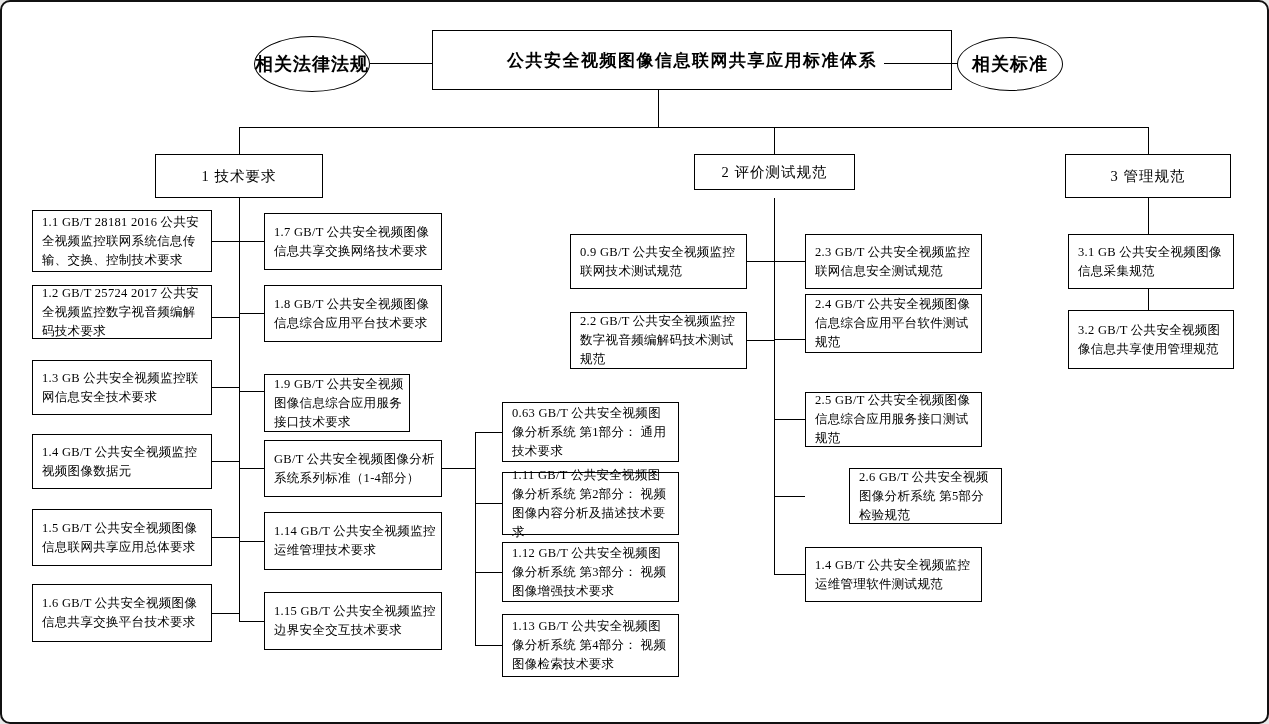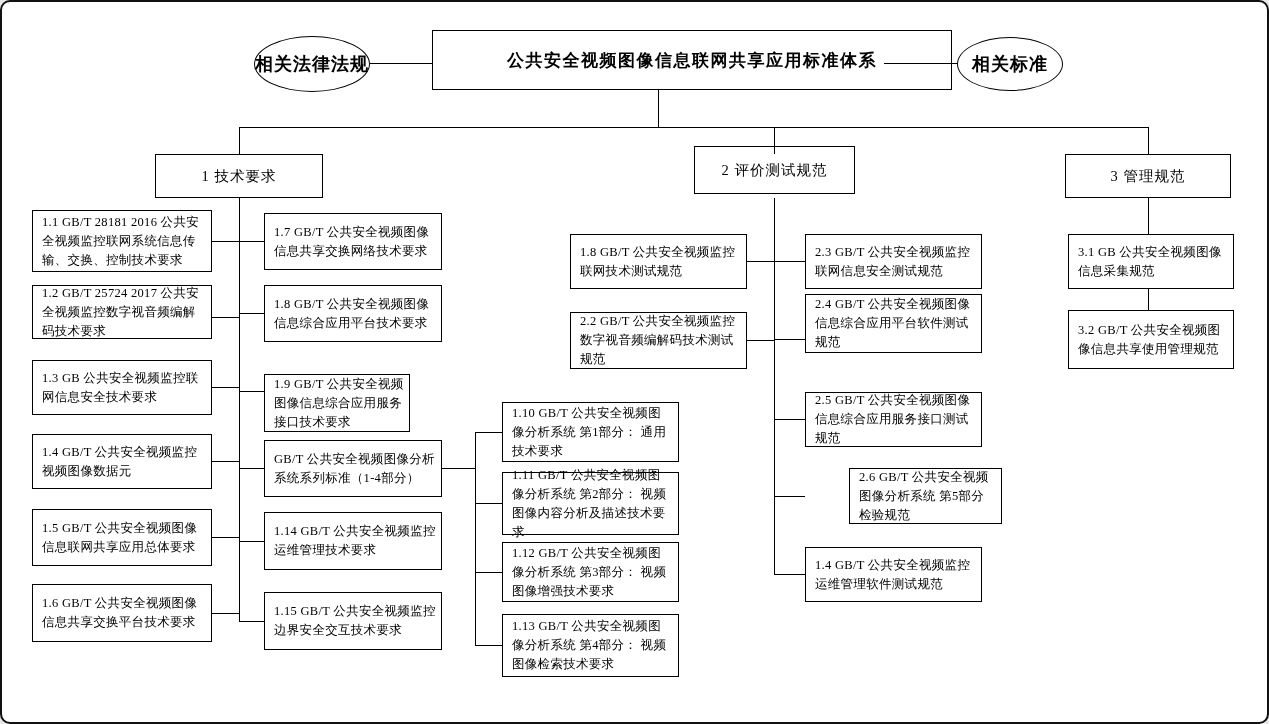--- a/index.html
+++ b/index.html
@@ -59,43 +59,43 @@
 </head>
 <body>
 
 <div class="canvas">
 
   <div class="ellipse" style="left:252px;top:34px;width:116px;height:56px">相关法律法规</div>
   <div class="title" style="left:430px;top:28px;width:520px;height:60px">公共安全视频图像信息联网共享应用标准体系</div>
   <div class="ellipse" style="left:955px;top:35px;width:106px;height:54px">相关标准</div>
 
   <div class="hdr" style="left:153px;top:152px;width:168px;height:44px">1 技术要求</div>
-  <div class="hdr" style="left:692px;top:144px;width:161px;height:48px">2 评价测试规范</div>
+  <div class="hdr" style="left:692px;top:152px;width:161px;height:36px">2 评价测试规范</div>
   <div class="hdr" style="left:1063px;top:152px;width:166px;height:44px">3 管理规范</div>
 
   <div class="node" style="left:30px;top:208px;width:180px;height:62px">1.1 GB/T 28181 2016 公共安全视频监控联网系统信息传输、交换、控制技术要求</div>
   <div class="node" style="left:30px;top:283px;width:180px;height:54px">1.2 GB/T 25724 2017 公共安全视频监控数字视音频编解码技术要求</div>
   <div class="node" style="left:30px;top:358px;width:180px;height:55px">1.3 GB 公共安全视频监控联网信息安全技术要求</div>
   <div class="node" style="left:30px;top:432px;width:180px;height:55px">1.4 GB/T 公共安全视频监控视频图像数据元</div>
   <div class="node" style="left:30px;top:507px;width:180px;height:57px">1.5 GB/T 公共安全视频图像信息联网共享应用总体要求</div>
   <div class="node" style="left:30px;top:582px;width:180px;height:58px">1.6 GB/T 公共安全视频图像信息共享交换平台技术要求</div>
 
   <div class="node" style="left:262px;top:211px;width:178px;height:57px">1.7 GB/T 公共安全视频图像信息共享交换网络技术要求</div>
   <div class="node" style="left:262px;top:283px;width:178px;height:57px">1.8 GB/T 公共安全视频图像信息综合应用平台技术要求</div>
   <div class="node" style="left:262px;top:372px;width:146px;height:58px">1.9 GB/T 公共安全视频图像信息综合应用服务接口技术要求</div>
   <div class="node" style="left:262px;top:438px;width:178px;height:57px">GB/T 公共安全视频图像分析系统系列标准（1-4部分）</div>
   <div class="node" style="left:262px;top:510px;width:178px;height:58px">1.14 GB/T 公共安全视频监控运维管理技术要求</div>
   <div class="node" style="left:262px;top:590px;width:178px;height:58px">1.15 GB/T 公共安全视频监控边界安全交互技术要求</div>
 
-  <div class="node" style="left:500px;top:400px;width:177px;height:60px">1.10 GB/T 公共安全视频图像分析系统 第1部分： 通用技术要求</div>
+  <div class="node" style="left:500px;top:400px;width:177px;height:60px">0.63 GB/T 公共安全视频图像分析系统 第1部分： 通用技术要求</div>
   <div class="node" style="left:500px;top:470px;width:177px;height:63px">1.11 GB/T 公共安全视频图像分析系统 第2部分： 视频图像内容分析及描述技术要求</div>
   <div class="node" style="left:500px;top:540px;width:177px;height:60px">1.12 GB/T 公共安全视频图像分析系统 第3部分： 视频图像增强技术要求</div>
   <div class="node" style="left:500px;top:612px;width:177px;height:63px">1.13 GB/T 公共安全视频图像分析系统 第4部分： 视频图像检索技术要求</div>
 
-  <div class="node" style="left:568px;top:232px;width:177px;height:55px">1.8 GB/T 公共安全视频监控联网技术测试规范</div>
+  <div class="node" style="left:568px;top:232px;width:177px;height:55px">0.9 GB/T 公共安全视频监控联网技术测试规范</div>
   <div class="node" style="left:568px;top:310px;width:177px;height:57px">2.2 GB/T 公共安全视频监控数字视音频编解码技术测试规范</div>
 
   <div class="node" style="left:803px;top:232px;width:177px;height:55px">2.3 GB/T 公共安全视频监控联网信息安全测试规范</div>
   <div class="node" style="left:803px;top:292px;width:177px;height:59px">2.4 GB/T 公共安全视频图像信息综合应用平台软件测试规范</div>
   <div class="node" style="left:803px;top:390px;width:177px;height:55px">2.5 GB/T 公共安全视频图像信息综合应用服务接口测试规范</div>
   <div class="node" style="left:847px;top:466px;width:153px;height:56px">2.6 GB/T 公共安全视频图像分析系统 第5部分 检验规范</div>
   <div class="node" style="left:803px;top:545px;width:177px;height:55px">1.4 GB/T 公共安全视频监控运维管理软件测试规范</div>
 
   <div class="node" style="left:1066px;top:232px;width:166px;height:55px">3.1 GB 公共安全视频图像信息采集规范</div>
   <div class="node" style="left:1066px;top:308px;width:166px;height:59px">3.2 GB/T 公共安全视频图像信息共享使用管理规范</div>

